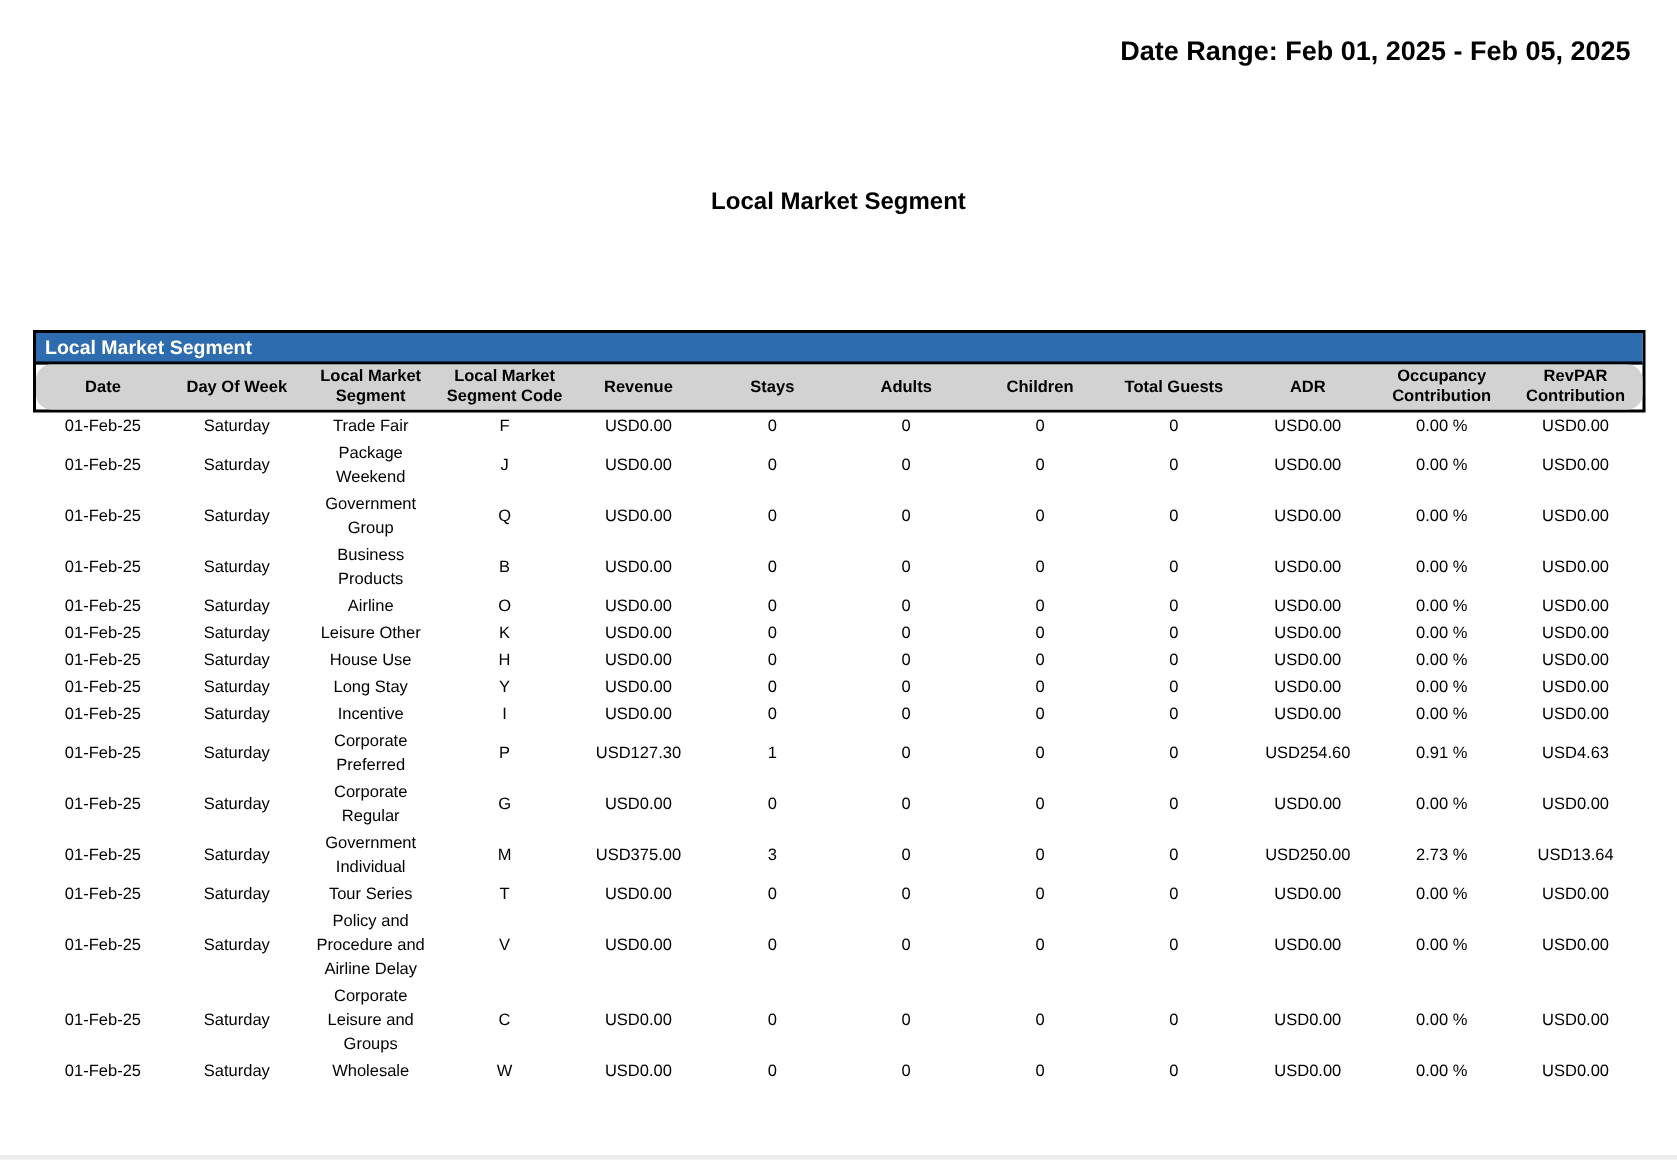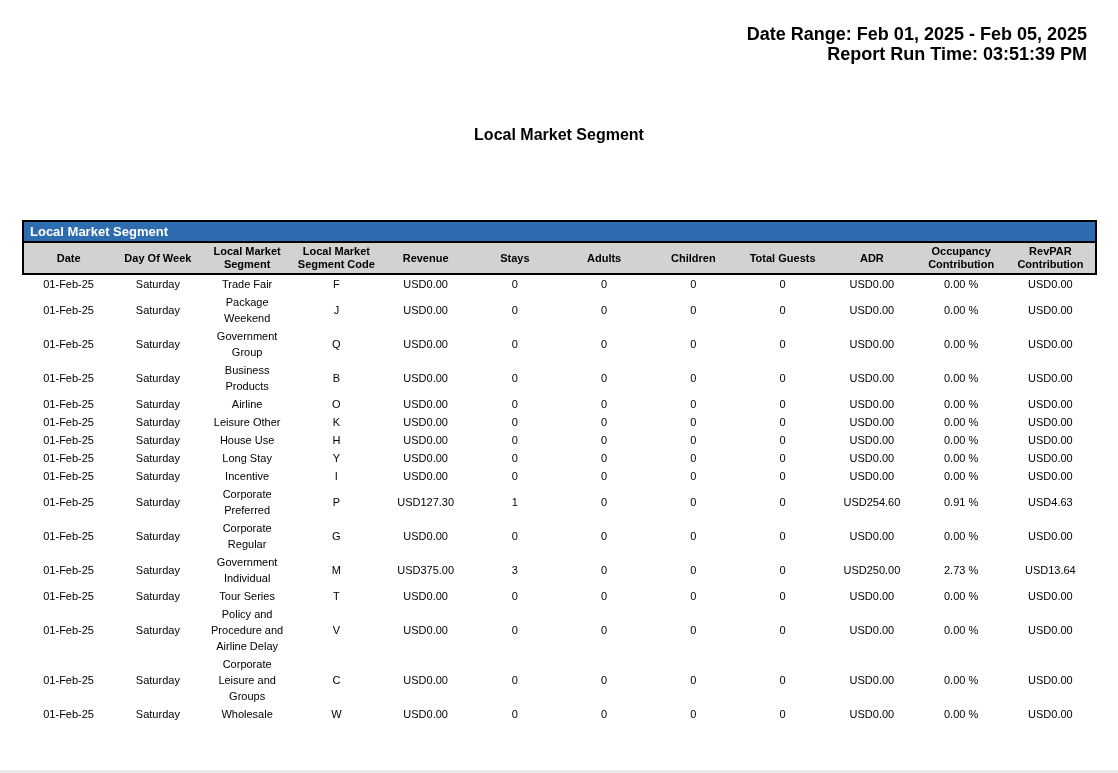--- a/index.html
+++ b/index.html
@@ -24,21 +24,21 @@
   
   .table-area { position:absolute; top:220px; left:22px; width:1071px; }
 
   .header-box { border:2px solid #000; width:1071px; }
   .table-title-bar {
     background:#2e6cb0; color:#ffffff;
     font-weight:bold; font-size:13px; line-height:15px;
     padding:2px 6px; border-bottom:2px solid #000;
   }
 
-  table { border-collapse:collapse; table-layout:fixed; }
+  table { border-collapse:collapse; table-layout:fixed;border-radius:10px; }
   .head-table { width:1071px; background:#d2d2d2; }
   .head-table th {
     width:8.3333%; font-weight:bold; font-size:11px; line-height:13px;
     padding:2px 4px; text-align:center; vertical-align:middle; height:26px;
   }
 
   .body-table { width:1071px; margin-left:2px; }
   .body-table td {
     width:8.3333%; font-size:11px; line-height:16px;
     padding:1px 6px; text-align:center; vertical-align:middle;
@@ -46,21 +46,20 @@
 
   .page-bottom-edge {
     position:absolute; left:0; right:0; bottom:0; height:3px; background:#ebebeb;
   }
 </style>
 </head>
 <body>
 
 <div class="report-info">
   <div>Date Range: Feb 01, 2025 - Feb 05, 2025</div>
-  <div>Report Run Time: 03:51:39 PM</div>
 </div>
 
 <div class="page-title">Local Market Segment</div>
 
 <div class="table-area">
   <div class="header-box">
     <div class="table-title-bar">Local Market Segment</div>
     <table class="head-table">
       <thead>
         <tr>

